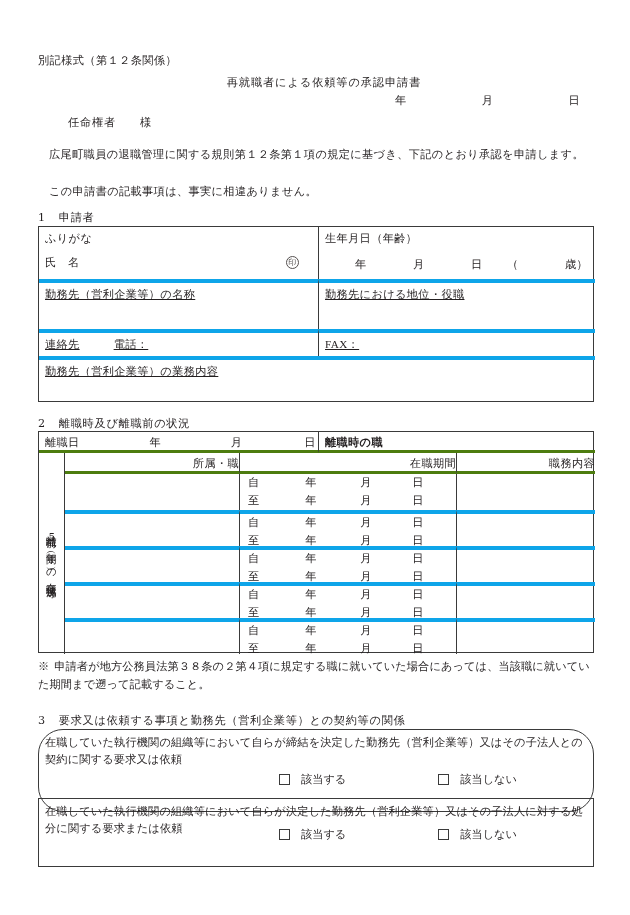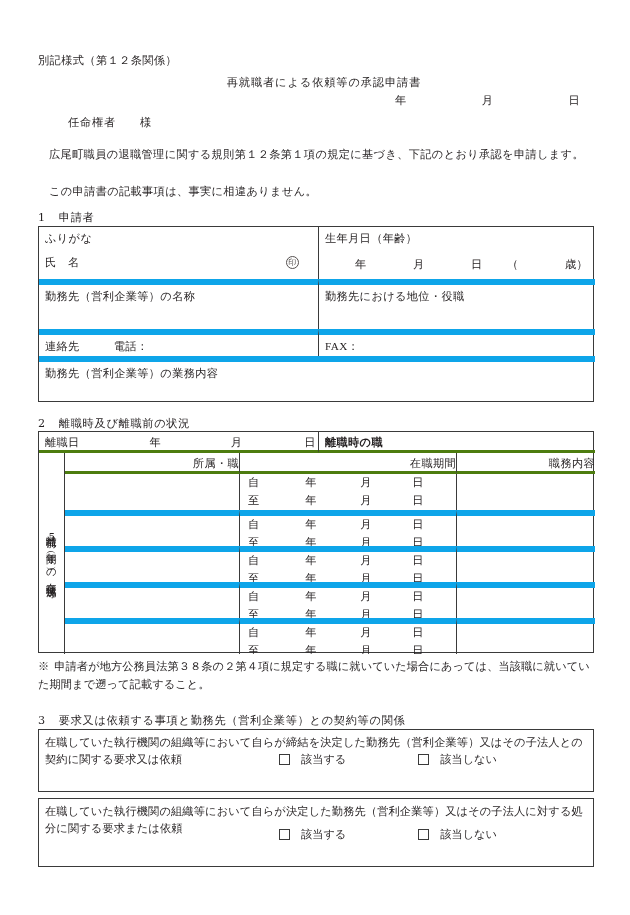--- a/index.html
+++ b/index.html
@@ -89,21 +89,21 @@
   }
   .cell {
     position: absolute;
     box-sizing: border-box;
     padding: 3px 6px 0 6px;
     overflow: hidden;
     white-space: nowrap;
     letter-spacing: 0.35px;
   }
   .bl { border-left: 1px solid #3a3a3a; }
-  .bt { border-top: 6px solid #0ea5e9; }
+  .bt { border-top: 4px solid #0ea5e9; text-decoration: underline; }
   .bb { border-bottom: 3px solid #4d7c0f; }
 
   
   #tbl1 { left: 38px; top: 226px; width: 556px; height: 176px; }
 
   
   #tbl2 { left: 38px; top: 431px; width: 556px; height: 222px; }
   .vlabel {
     position: absolute;
     left: 0; top: 0;
@@ -150,39 +150,39 @@
   .footnote .mark { margin-right: 5px; }
 
   
   .qbox {
     position: absolute;
     left: 38px;
     width: 556px;
     border: 1px solid #3a3a3a;
     box-sizing: border-box;
   }
-  #qbox1 { top: 729px; height: 63px; }
+  #qbox1 { top: 729px; height: 83px; border-radius: 25px; }
   #qbox2 { top: 798px; height: 69px; }
   .qtext {
     position: absolute;
     left: 6px; top: 4px;
     width: 542px;
     letter-spacing: 0.15px;
     line-height: 1.52;
   }
   .qopts {
     position: absolute;
     left: 0; bottom: 23px;
     width: 100%;
     display: flex;
     padding-left: 240px;
     box-sizing: border-box;
   }
   .opt { display: flex; align-items: center; white-space: nowrap; }
-  .opt + .opt { margin-left: 72px; }
+  .opt + .opt { margin-left: 92px; }
   .chk {
     display: inline-block;
     width: 9px; height: 9px;
     border: 1px solid #3a3a3a;
     margin-right: 11px;
     background: #fff;
   }
   .seal {
     display: inline-block;
     width: 11px; height: 11px;

